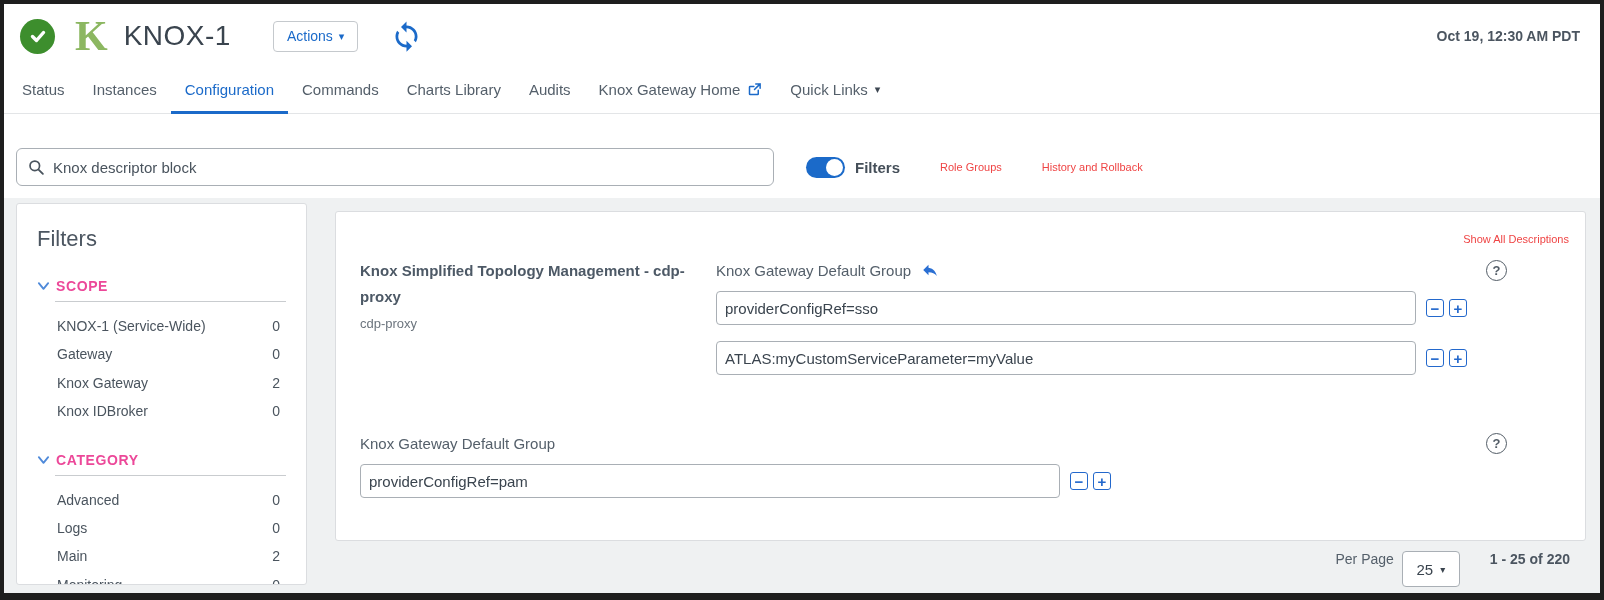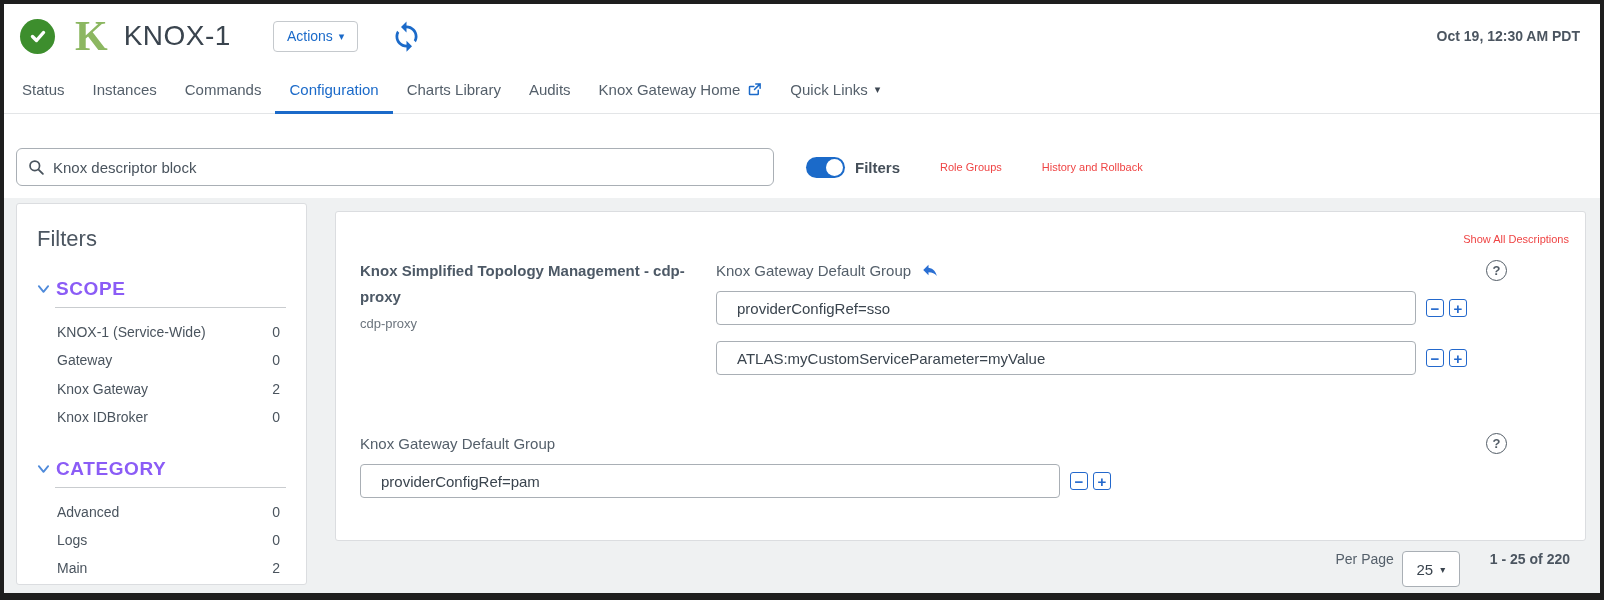--- a/index.html
+++ b/index.html
@@ -35,38 +35,38 @@
   .link { color:#ef4444; font-size:11px; cursor:pointer; text-decoration:none;text-align:right; }
   .toolbar-link { margin-left:40px; }
   
   .content { height:395px; background:#eff1f2; display:flex; align-items:flex-start; gap:28px; padding:5px 14px 0 12px; }
   .card { background:#fff; border:1px solid #dbdde0; border-radius:3px; }
   
   .filters-card { width:291px; height:382px; flex:0 0 auto; padding:22px 20px 0 20px; overflow:hidden; }
   .filters-title { font-size:22px; color:#4c5661; font-weight:400; }
   .fsection { margin-top:26px; }
   .fsection-head { display:flex; align-items:center; gap:6px; }
-  .fsection-title { font-size:19px; font-weight:700; letter-spacing:.6px; color:#8b5cf6; }
+  .fsection-title { font-size:14px; font-weight:700; letter-spacing:.6px; color:#ec4899; }
   .fsection-rule { border:none; border-top:1px solid #c9cccf; margin:7px 0 10px 18px; }
   .fitem { display:flex; justify-content:space-between; padding:3px 6px 3px 20px; font-size:14px; color:#4a545e; cursor:pointer; line-height:1.6; }
   .fitem .count { color:#4a545e; }
   
   .main-col { flex:1; margin-top:8px; }
   .main-card { height:330px; padding:18px 16px 0 24px; overflow:hidden; }
   .showall-row { text-align:right; font-size:14px; margin-bottom:4px; }
   .prop-row { display:flex; margin-top:12px; }
   .prop-row + .prop-row { margin-top:40px; }
   .prop-name { width:356px; padding-right:26px; flex:0 0 auto; }
   .prop-title { font-size:15px; font-weight:700; color:#4d5966; line-height:26px; }
   .prop-key { font-size:13px; color:#6b747d; margin-top:6px; }
   .prop-value { flex:0 0 auto; }
   .value-header { display:flex; align-items:center; gap:10px; font-size:15px; color:#545f6a; height:24px; }
   .reset-icon { cursor:pointer; display:flex; }
   .input-row { display:flex; align-items:center; margin-top:9px; margin-bottom:16px; }
-  .cfg-input { width:700px; height:34px; border:1px solid #a9afb5; border-radius:4px; padding:0 20px; font-size:15px; color:#3a444e; font-family:"Liberation Sans",sans-serif; outline:none; }
+  .cfg-input { width:700px; height:34px; border:1px solid #a9afb5; border-radius:4px; padding:0 8px; font-size:15px; color:#3a444e; font-family:"Liberation Sans",sans-serif; outline:none; }
   .sq-btn { width:18px; height:18px; border:1.5px solid #2368cc; border-radius:3px; color:#2368cc; font-size:15px; font-weight:700; display:flex; align-items:center; justify-content:center; line-height:1; cursor:pointer; background:#fff; }
   .sq-btn.minus { margin-left:10px; }
   .sq-btn.plus { margin-left:5px; }
   .prop-help { flex:1; display:flex; justify-content:flex-end; padding-right:62px; padding-top:2px; }
   .help-circle { width:21px; height:21px; border:1.5px solid #525c66; border-radius:50%; color:#525c66; font-size:13px; font-weight:700; display:flex; align-items:center; justify-content:center; cursor:pointer; }
   
   .pagi-row { display:flex; justify-content:flex-end; margin-top:10px; height:40px; padding-right:16px; }
   .pagi-label { font-size:14px; color:#545f6a; }
   .per-page-select { margin-left:8px; width:58px; height:36px; background:#fff; border:1px solid #a9afb5; border-radius:4px; display:flex; align-items:center; justify-content:center; gap:7px; font-size:15px; color:#3a444e; cursor:pointer; }
   .per-page-select .caret { font-size:10px; color:#3a444e; }
@@ -97,25 +97,25 @@
     <div class="timestamp">Oct 19, 12:30 AM PDT</div>
   </div>
 
   <div class="tabbar">
     <div class="tab">
         <span>Status</span>
       </div>
     <div class="tab">
         <span>Instances</span>
       </div>
-    <div class="tab">
-        <span>Commands</span>
-      </div>
     <div class="tab active">
         <span>Configuration</span>
+      </div>
+    <div class="tab">
+        <span>Commands</span>
       </div>
     <div class="tab">
         <span>Charts Library</span>
       </div>
     <div class="tab">
         <span>Audits</span>
       </div>
     <div class="tab">
       <span>Knox Gateway Home</span>
       <svg width="15" height="15" viewBox="0 0 24 24">

